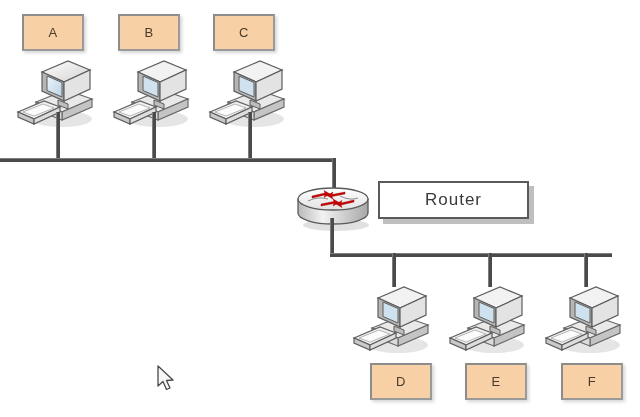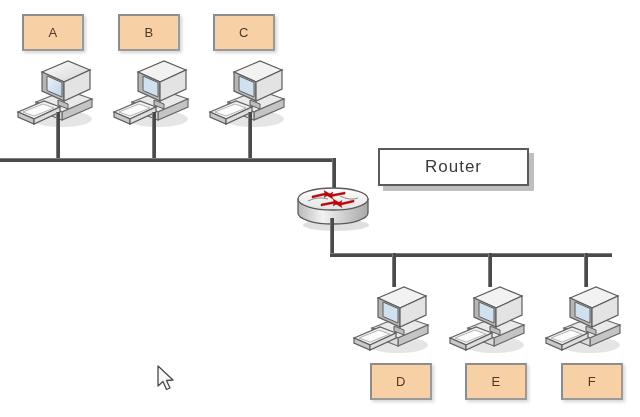--- a/index.html
+++ b/index.html
@@ -42,20 +42,21 @@
     box-sizing: border-box;
     background: #ffffff;
     border: 2px solid #5a5a5a;
     display: flex;
     align-items: center;
     justify-content: center;
     font-size: 17px;
     color: #3a3a3a;
     letter-spacing: 1px;
     box-shadow: 5px 5px 0 rgba(170,170,170,0.75);
+    margin-top: 33px;
   }
 
   
   .bus-h {
     position: absolute;
     height: 4px;
     background: #4a4a4a;
     border-top: 1px solid #7d7d7d;
     box-sizing: border-box;
   }

